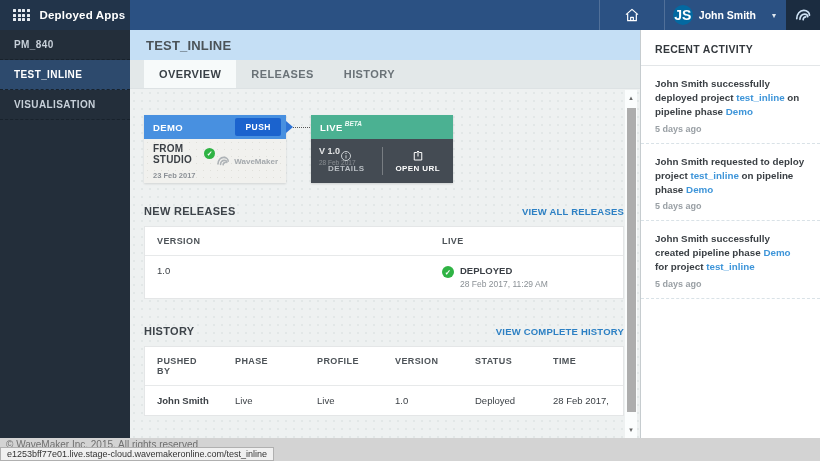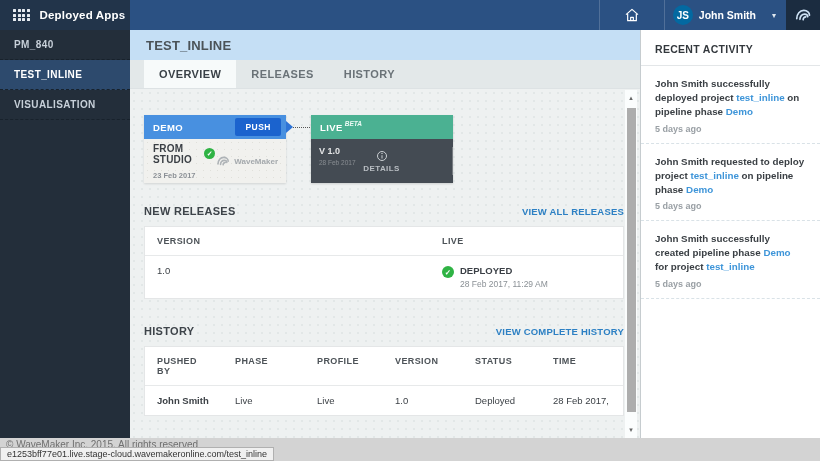--- a/index.html
+++ b/index.html
@@ -18,21 +18,21 @@
   
   .topbar{position:absolute;left:0;top:0;width:820px;height:30px;background:var(--c-topbar);display:flex;align-items:center;}
   .brand{width:130px;height:30px;background:var(--c-brand);display:flex;align-items:center;gap:10px;padding-left:13px;flex:0 0 auto;}
   .grid-icon{display:grid;grid-template-columns:repeat(4,3px);grid-template-rows:repeat(3,3px);gap:1.5px;}
   .grid-icon i{background:#e8edf2;border-radius:0.5px;}
   .brand-title{color:#fff;font-size:11.5px;font-weight:bold;letter-spacing:.2px;}
   .topbar-right{margin-left:auto;display:flex;align-items:center;height:30px;}
   .tb-divider{width:1px;height:30px;background:rgba(255,255,255,.18);}
   .home-btn{width:64px;height:30px;display:flex;align-items:center;justify-content:center;cursor:pointer;}
   .user-chip{display:flex;align-items:center;gap:6px;height:30px;padding:0 10px 0 8px;cursor:pointer;}
-  .avatar{width:20px;height:20px;border-radius:50%;background:#0369a1;color:#fff;font-size:10px;font-weight:bold;display:flex;align-items:center;justify-content:center;}
+  .avatar{width:20px;height:20px;border-radius:50%;background:#0369a1;color:#fff;font-size:14px;font-weight:bold;display:flex;align-items:center;justify-content:center;}
   .user-name{color:#fff;font-size:10.5px;font-weight:bold;}
   .caret{color:#dfe7ef;font-size:8px;margin-left:10px;}
   .logo-block{width:34px;height:30px;background:var(--c-logoblock);display:flex;align-items:center;justify-content:center;}
 
   
   .sidebar{position:absolute;left:0;top:30px;width:130px;height:408px;background:var(--c-sidebar);}
   .side-item{height:30px;display:flex;align-items:center;padding-left:14px;font-size:10px;font-weight:bold;letter-spacing:.4px;color:#c7d0d9;border-bottom:1px dashed #18222c;cursor:pointer;}
   .side-item.active{background:var(--c-sidebar-active);color:#fff;}
 
   
@@ -227,20 +227,28 @@
             <div class="live-overlay">
               <div class="live-action">
                 <svg width="12" height="12" viewBox="0 0 24 24" fill="none" stroke="#c9ced2" stroke-width="2">
                     <circle cx="12" cy="12" r="9"></circle>
                     <line x1="12" y1="10.5" x2="12" y2="17"></line>
                     <circle cx="12" cy="7" r="0.6" fill="#c9ced2"></circle>
                   </svg>
                 <span class="lbl details-lbl">DETAILS</span>
               </div>
               <span class="v-divider"></span>
+              <div class="live-action">
+                <svg width="12" height="12" viewBox="0 0 24 24" fill="none" stroke="#fff" stroke-width="2" stroke-linejoin="round">
+                    <path d="M8.5 5 H4.5 V20 H19.5 V5 H15.5"></path>
+                    <path d="M12 13 V2.5"></path>
+                    <path d="M8.5 5.5 L12 2 L15.5 5.5"></path>
+                  </svg>
+                <span class="lbl openurl-lbl">OPEN URL</span>
+              </div>
             </div>
           </div>
         </div>
       </div>
 
       <div class="section-row gap-lg">
         <span class="section-head">NEW RELEASES</span>
         <a class="view-link">VIEW ALL RELEASES</a>
       </div>
       <div class="table-card">

